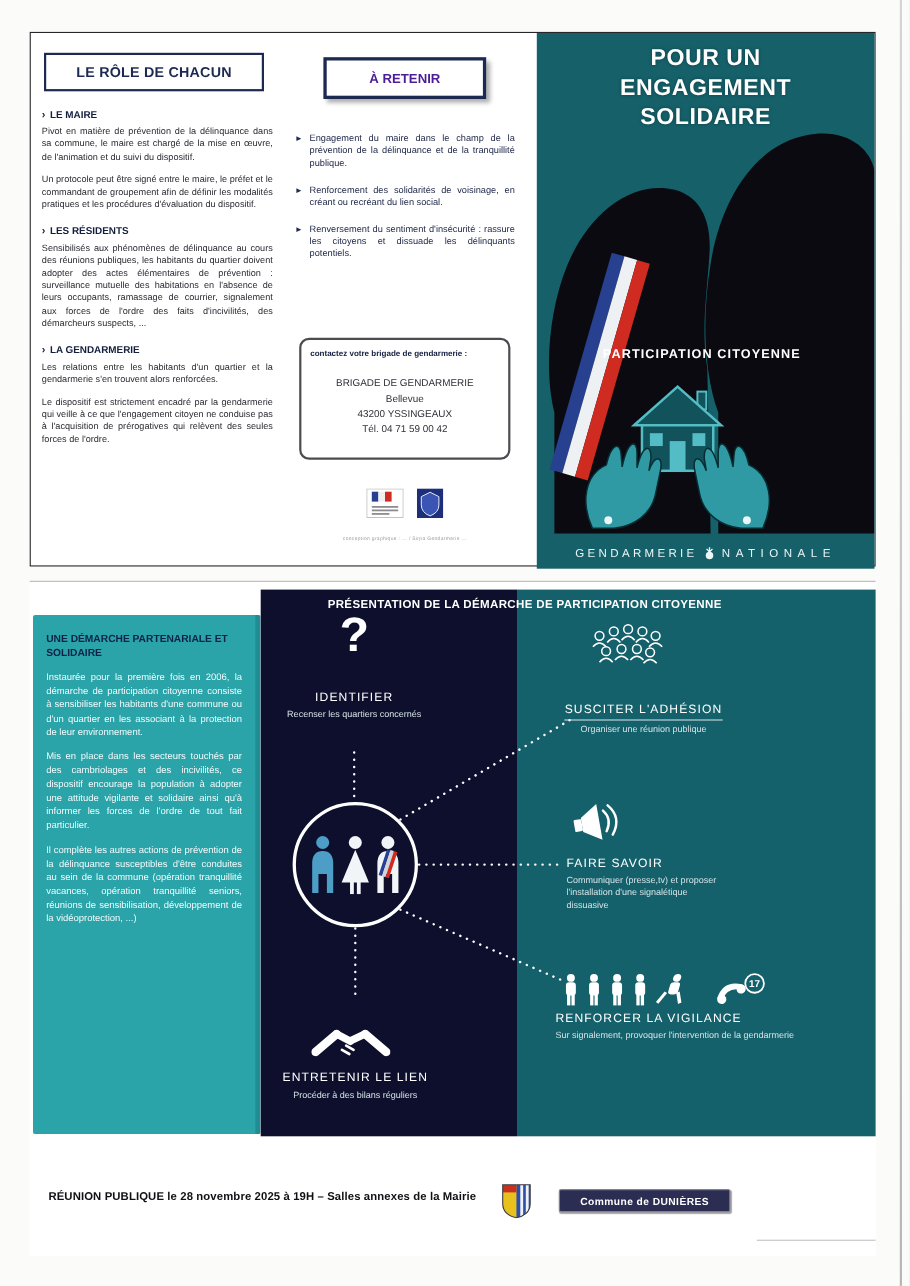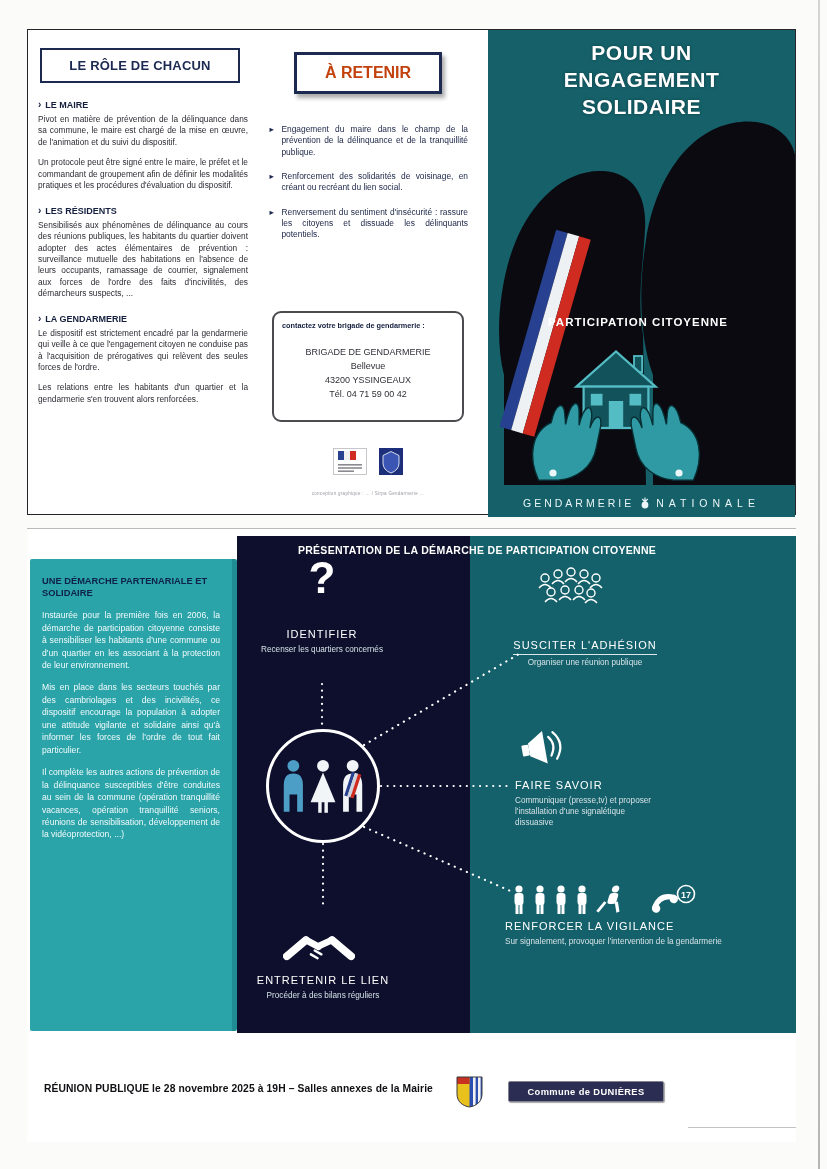--- a/index.html
+++ b/index.html
@@ -12,21 +12,21 @@
 
   .role{position:absolute;left:10px;top:18px;width:210px;}
   .role-title{margin:0 8px 16px 2px;border:2px solid #1c2950;padding:8px 2px;text-align:center;
     font-weight:bold;font-size:13px;color:#1c2950;letter-spacing:.2px;background:#fff;}
   .sec-h{font-size:9px;font-weight:bold;color:#141f3e;margin:13px 0 4px;}
   .sec-h .mk{font-weight:bold;color:#141f3e;margin-right:4px;font-size:10px;}
   .role p{font-size:8.3px;color:#2b2b33;line-height:1.38;text-align:justify;margin:0 0 9px;}
 
   .retenir{position:absolute;left:240px;top:18px;width:200px;}
   .retenir-title{width:138px;margin:4px auto 30px;border:3px solid #1c2950;padding:9px 2px;text-align:center;
-    font-weight:bold;font-size:16px;color:#c2410c;background:#fff;box-shadow:3px 4px 4px rgba(70,70,70,.45);}
+    font-weight:bold;font-size:12px;color:#4c1d95;background:#fff;box-shadow:3px 4px 4px rgba(70,70,70,.45);}
   .bullet{display:flex;gap:6px;margin:0 0 13px;}
   .bullet .arrow{color:#1c2950;font-size:7.5px;line-height:1.6;}
   .bullet .btxt{font-size:8.4px;color:#20294a;line-height:1.35;text-align:justify;}
   .contact-box{margin:70px 4px 0;border:2px solid #4c4c50;border-radius:9px;padding:8px 8px 18px;background:#fff;}
   .contact-label{font-size:7.3px;font-weight:bold;color:#141f3e;margin-bottom:16px;}
   .contact-line{text-align:center;font-size:9px;color:#303038;line-height:1.55;}
   .logos-row{margin-top:26px;display:flex;justify-content:center;align-items:flex-end;gap:12px;}
   .credits{margin-top:16px;font-size:4.5px;color:#9a9aa2;text-align:center;letter-spacing:.3px;}
 
   .cover{position:absolute;left:460px;top:0;width:307px;height:487px;background:#156069;overflow:hidden;}
@@ -109,22 +109,22 @@
         <p>Un protocole peut être signé entre le maire, le préfet et le commandant de groupement afin de définir les modalités pratiques et les procédures d'évaluation du dispositif.</p>
       </div>
 
       <div class="sec">
         <div class="sec-h"><span class="mk">›</span><span>LES RÉSIDENTS</span></div>
         <p>Sensibilisés aux phénomènes de délinquance au cours des réunions publiques, les habitants du quartier doivent adopter des actes élémentaires de prévention : surveillance mutuelle des habitations en l'absence de leurs occupants, ramassage de courrier, signalement aux forces de l'ordre des faits d'incivilités, des démarcheurs suspects, ...</p>
       </div>
 
       <div class="sec">
         <div class="sec-h"><span class="mk">›</span><span>LA GENDARMERIE</span></div>
+        <p>Les relations entre les habitants d'un quartier et la gendarmerie s'en trouvent alors renforcées.</p>
         <p>Le dispositif est strictement encadré par la gendarmerie qui veille à ce que l'engagement citoyen ne conduise pas à l'acquisition de prérogatives qui relèvent des seules forces de l'ordre.</p>
-        <p>Les relations entre les habitants d'un quartier et la gendarmerie s'en trouvent alors renforcées.</p>
       </div>
     </div>
 
     <div class="retenir">
       <div class="retenir-title">À RETENIR</div>
 
       <div class="bullet">
         <span class="arrow">►</span>
         <span class="btxt">Engagement du maire dans le champ de la prévention de la délinquance et de la tranquillité publique.</span>
       </div>

